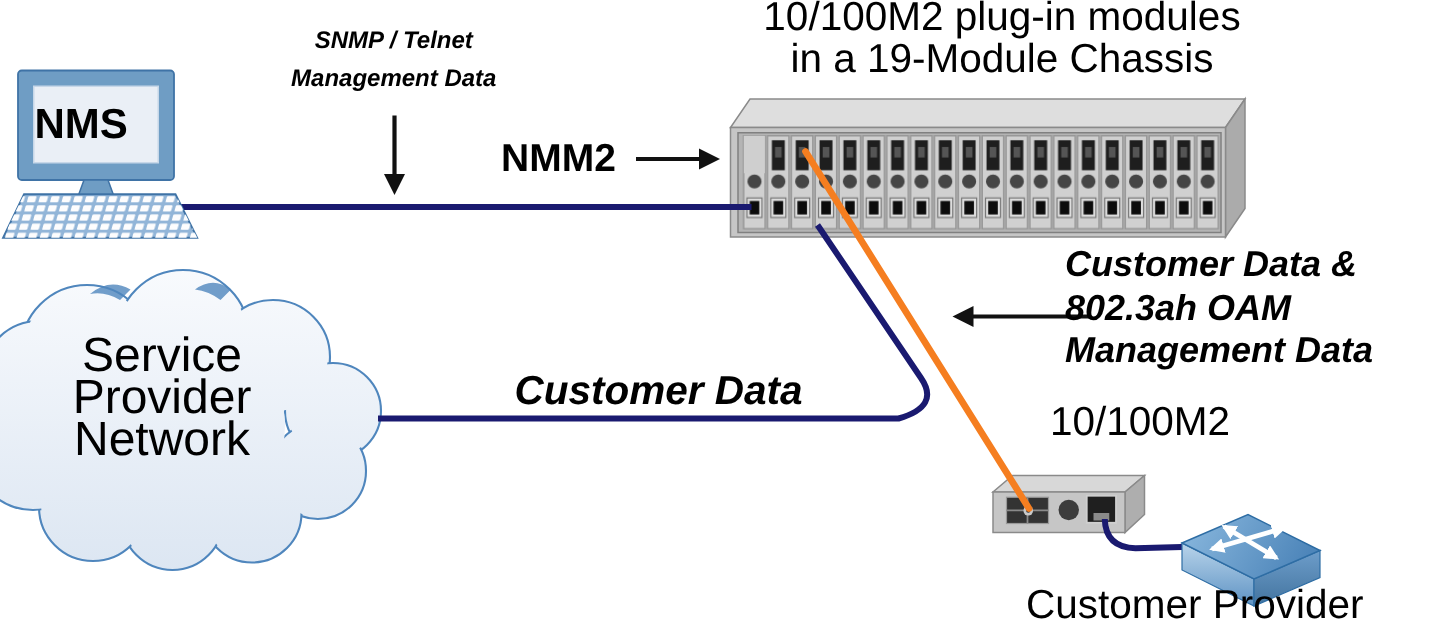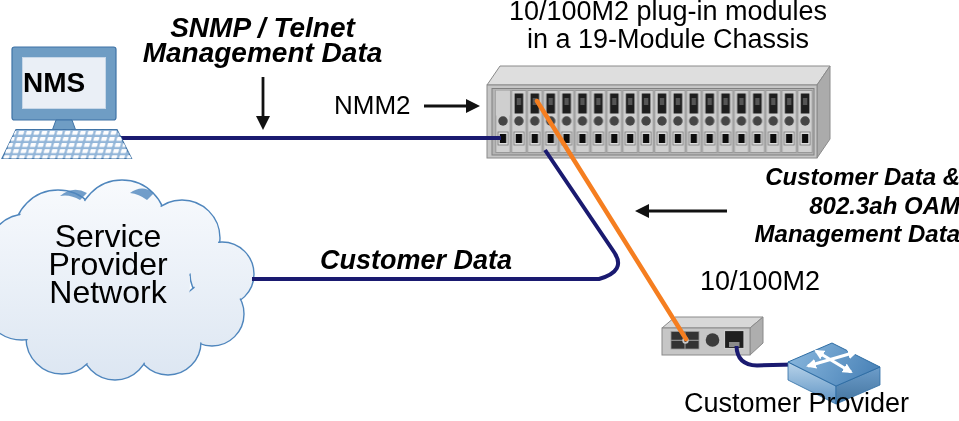--- a/index.html
+++ b/index.html
@@ -9,27 +9,27 @@
   html,body{margin:0;padding:0;background:#ffffff;}
   .stage{
     position:relative;width:959px;height:421px;background:#ffffff;overflow:hidden;
     font-family:"Liberation Sans",sans-serif;color:#000;
   }
   .stage svg{position:absolute;left:0;top:0;}
   .lbl{position:absolute;white-space:nowrap;line-height:1.04;}
   .lbl div{white-space:nowrap;}
   .flow{font-weight:700;font-style:italic;}
   
-  #snmp-label{left:140px;top:15px;width:245px;text-align:center;font-size:28px;line-height:25px;}
+  #snmp-label{left:140px;top:15px;width:245px;text-align:center;font-size:16px;line-height:25px;}
   #nms-label{left:23px;top:68px;width:60px;text-align:center;font-size:28px;font-weight:700;}
   #chassis-title{left:458px;top:-3px;width:420px;text-align:center;font-size:27px;line-height:28px;}
-  #nmm2-label{left:334px;top:92px;font-size:26px;font-weight:400;text-align:right;}
-  #customer-data-label{left:320px;top:246px;width:215px;text-align:left;font-size:27px;}
+  #nmm2-label{left:334px;top:92px;font-size:26px;font-weight:700;text-align:right;}
+  #customer-data-label{left:320px;top:246px;width:215px;text-align:right;font-size:27px;}
   #cloud-label{left:40px;top:222px;width:136px;text-align:center;font-size:32px;line-height:28px;}
-  #oam-label{left:710px;top:163px;width:250px;text-align:right;font-size:24px;line-height:28.5px;}
+  #oam-label{left:710px;top:163px;width:250px;text-align:left;font-size:24px;line-height:28.5px;}
   #m2-label{left:700px;top:267px;width:134px;text-align:left;font-size:27px;}
   #customer-equipment-label{left:684px;top:389px;font-size:27px;}
   
   .ln-navy{stroke:var(--navy);stroke-width:4;fill:none;}
   .ln-orange{stroke:var(--orange);stroke-width:4.5;fill:none;stroke-linecap:round;}
   .ln-blk{stroke:var(--arrow-black);stroke-width:2.8;fill:none;}
   .ah{fill:var(--arrow-black);stroke:none;}
 </style>
 </head>
 <body>

